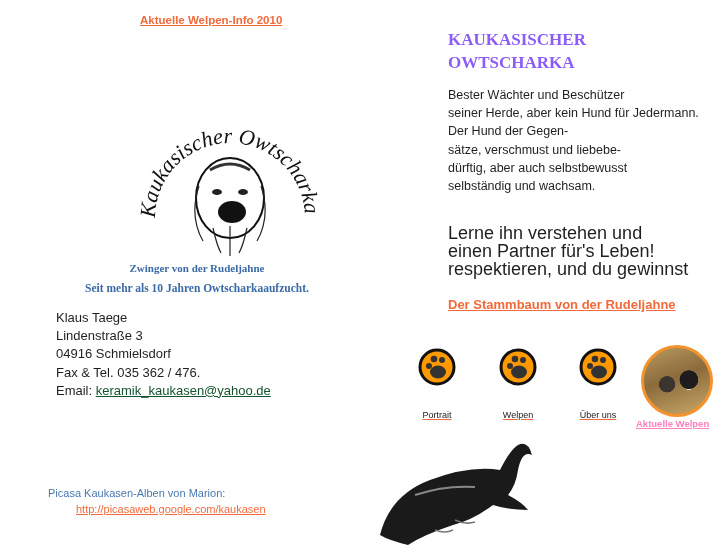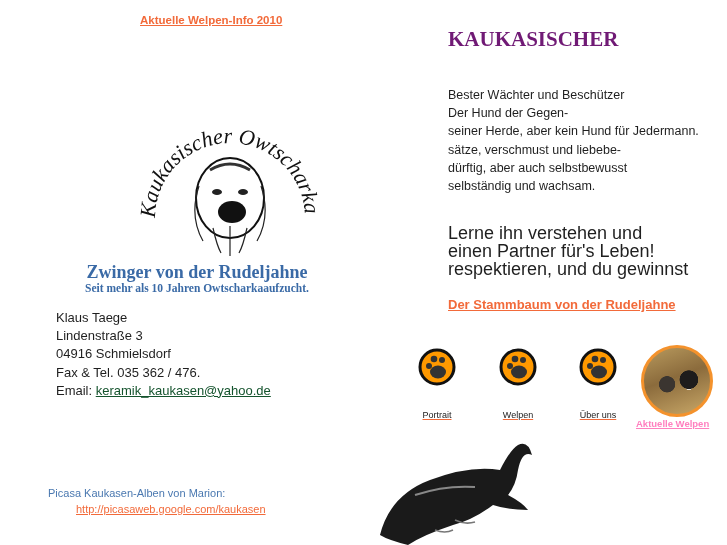--- a/index.html
+++ b/index.html
@@ -2,27 +2,27 @@
 <html><head>
 <meta charset="utf-8">
 <style>
   html, body { margin:0; padding:0; background:#ffffff; }
   body { width:727px; height:545px; position:relative; overflow:hidden; font-family:"Liberation Sans", sans-serif; }
   a { color:#f26a3a; }
   .abs { position:absolute; }
   .top-link { left:140px; top:14px; font-size:11.5px; font-weight:bold; color:#f26a3a; text-decoration:underline; }
   .logo { left:135px; top:108px; width:190px; height:155px; }
   .kennel { left:0; width:394px; text-align:center; font-family:"Liberation Serif", serif; font-weight:bold; color:#3a6aa6; }
-  .kennel1 { top:262px; font-size:18px; }
+  .kennel1 { top:262px; font-size:11px; }
   .kennel2 { top:282px; font-size:11.5px; }
   .address { left:56px; top:309px; font-size:13px; line-height:18.2px; color:#1f1f1f; }
   .address a { color:#14532d; }
   .picasa { left:48px; top:486px; font-size:11px; line-height:15.5px; color:#4a78b0; }
   .picasa a { color:#f26a3a;margin-left:28px; }
-  .title { left:448px; top:28px; font-family:"Liberation Serif", serif; font-weight:bold; font-size:21px; line-height:23px; color:#701a75; }
+  .title { left:448px; top:28px; font-family:"Liberation Serif", serif; font-weight:bold; font-size:17px; line-height:23px; color:#8b5cf6; }
   .desc { left:448px; top:86px; font-size:12.5px; line-height:18.2px; color:#1f1f1f; white-space:nowrap; }
   .desc2 { left:448px; top:224px; font-size:18px; line-height:18.2px; color:#1f1f1f; white-space:nowrap; }
   .stamm { left:448px; top:297px; font-size:13px; font-weight:bold; color:#f26a3a; text-decoration:underline; }
   .nav-item { top:348px; width:60px; text-align:center; }
   .nav-item .paw { display:block; margin:0 auto; }
   .nav-label { display:block; margin-top:24px; font-size:9px; color:#222; }
   .puppy { left:641px; top:345px; width:66px; height:66px; border-radius:50%; border:3px solid #f4922c; overflow:hidden; background:radial-gradient(circle at 35% 55%, #3b3530 0 14%, transparent 15%), radial-gradient(circle at 68% 48%, #1e1c1c 0 16%, transparent 17%), radial-gradient(circle at 68% 58%, #e8e2d8 0 6%, transparent 7%), linear-gradient(160deg,#b89a5e,#8b6b3c 45%,#c9a868); }
   .puppy-link { left:636px; top:418px; font-size:9.5px; font-weight:bold; color:#ff7fbf; text-decoration:underline; }
   .dog-illu { left:375px; top:440px; width:160px; height:105px; }
 </style>
@@ -59,26 +59,27 @@
   <div><span>Email: </span><a href="#">keramik_kaukasen@yahoo.de</a></div>
 </div>
 
 <div class="abs picasa">
   <div>Picasa Kaukasen-Alben von Marion:</div>
   <a href="#">http://picasaweb.google.com/kaukasen</a>
 </div>
 
 <div class="abs title">
   <div>KAUKASISCHER</div>
+  <div>OWTSCHARKA</div>
 </div>
 
 <div class="abs desc">
   <div>Bester Wächter und Beschützer</div>
+  <div>seiner Herde, aber kein Hund für Jedermann.</div>
   <div>Der Hund der Gegen-</div>
-  <div>seiner Herde, aber kein Hund für Jedermann.</div>
   <div>sätze, verschmust und liebebe-</div>
   <div>dürftig, aber auch selbstbewusst</div>
   <div>selbständig und wachsam.</div>
 </div>
 
 <div class="abs desc2">
   <div>Lerne ihn verstehen und</div>
   <div>einen Partner für's Leben!</div>
   <div>respektieren, und du gewinnst</div>
 </div>

